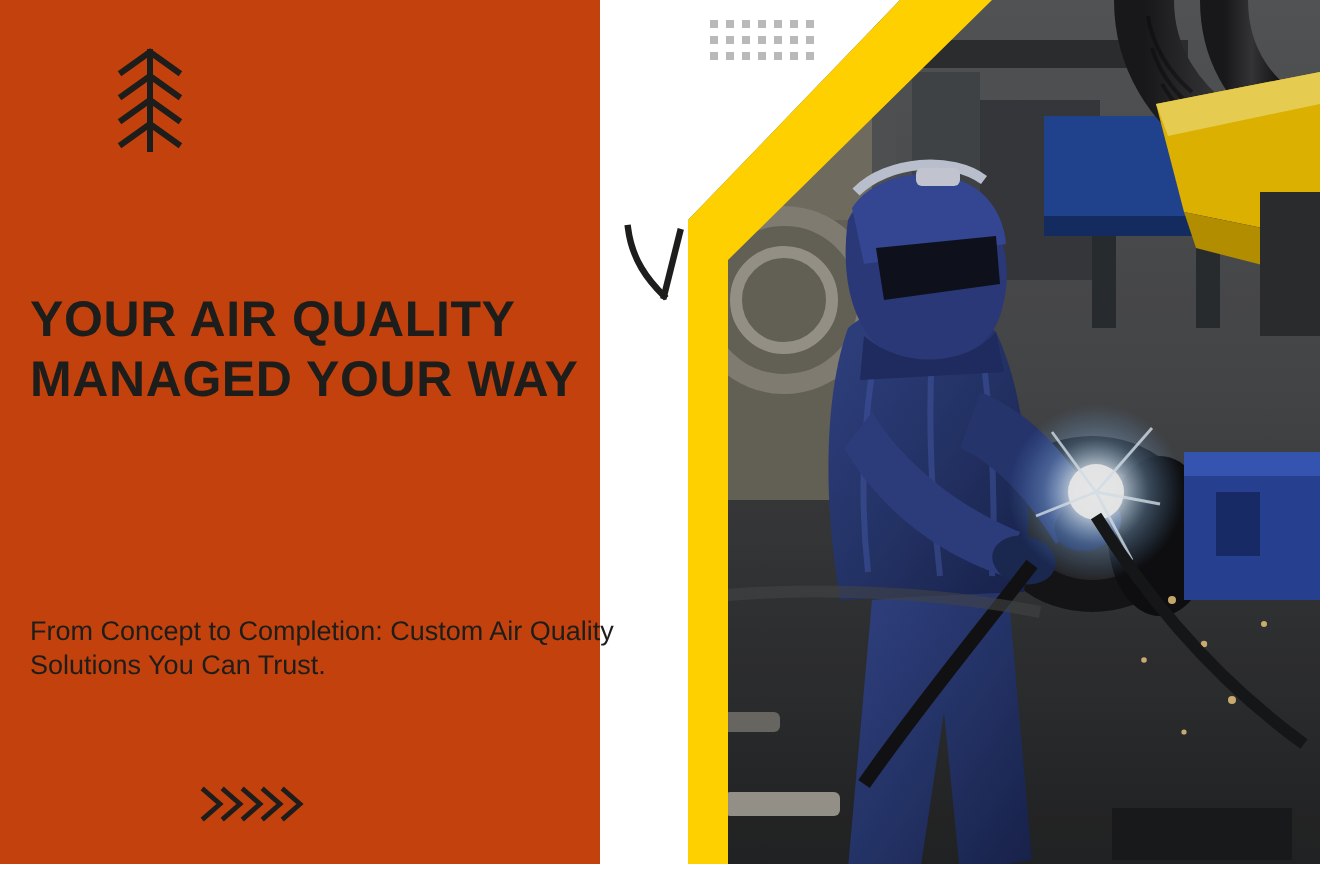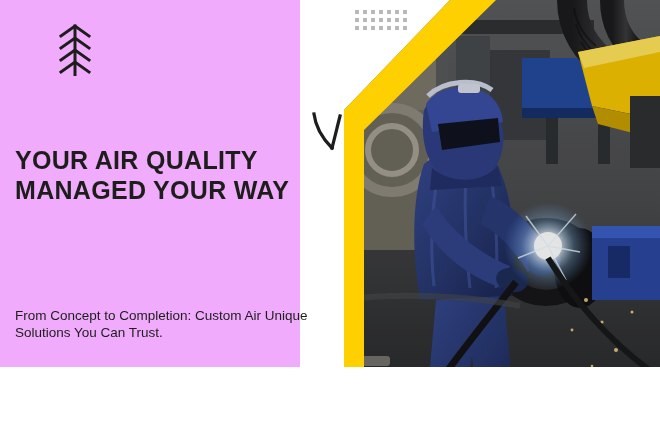--- a/index.html
+++ b/index.html
@@ -6,22 +6,22 @@
   html, body {
     width: 660px;
     height: 440px;
     overflow: hidden;
     background: #ffffff;
     font-family: "Liberation Sans", sans-serif;
   }
   .banner {
     position: relative;
     width: 660px;
-    height: 367px;
-    background: #f0abfc;
+    height: 432px;
+    background: #c2410c;
     overflow: hidden;
   }
 
   
   .photo {
     position: absolute;
     top: 0;
     left: 340px;
     width: 320px;
     height: 440px;
@@ -312,16 +312,16 @@
       <path d="M2 3 L10 10 L2 17"></path>
       <path d="M12 3 L20 10 L12 17"></path>
       <path d="M22 3 L30 10 L22 17"></path>
       <path d="M32 3 L40 10 L32 17"></path>
       <path d="M42 3 L50 10 L42 17"></path>
     </g>
   </svg>
 
   <div class="content">
     <h1 class="headline">YOUR AIR QUALITY MANAGED YOUR WAY</h1>
-    <p class="body-copy">From Concept to Completion: Custom Air Unique Solutions You Can Trust.</p>
+    <p class="body-copy">From Concept to Completion: Custom Air Quality Solutions You Can Trust.</p>
   </div>
 
 </div>
 
 </body></html>

